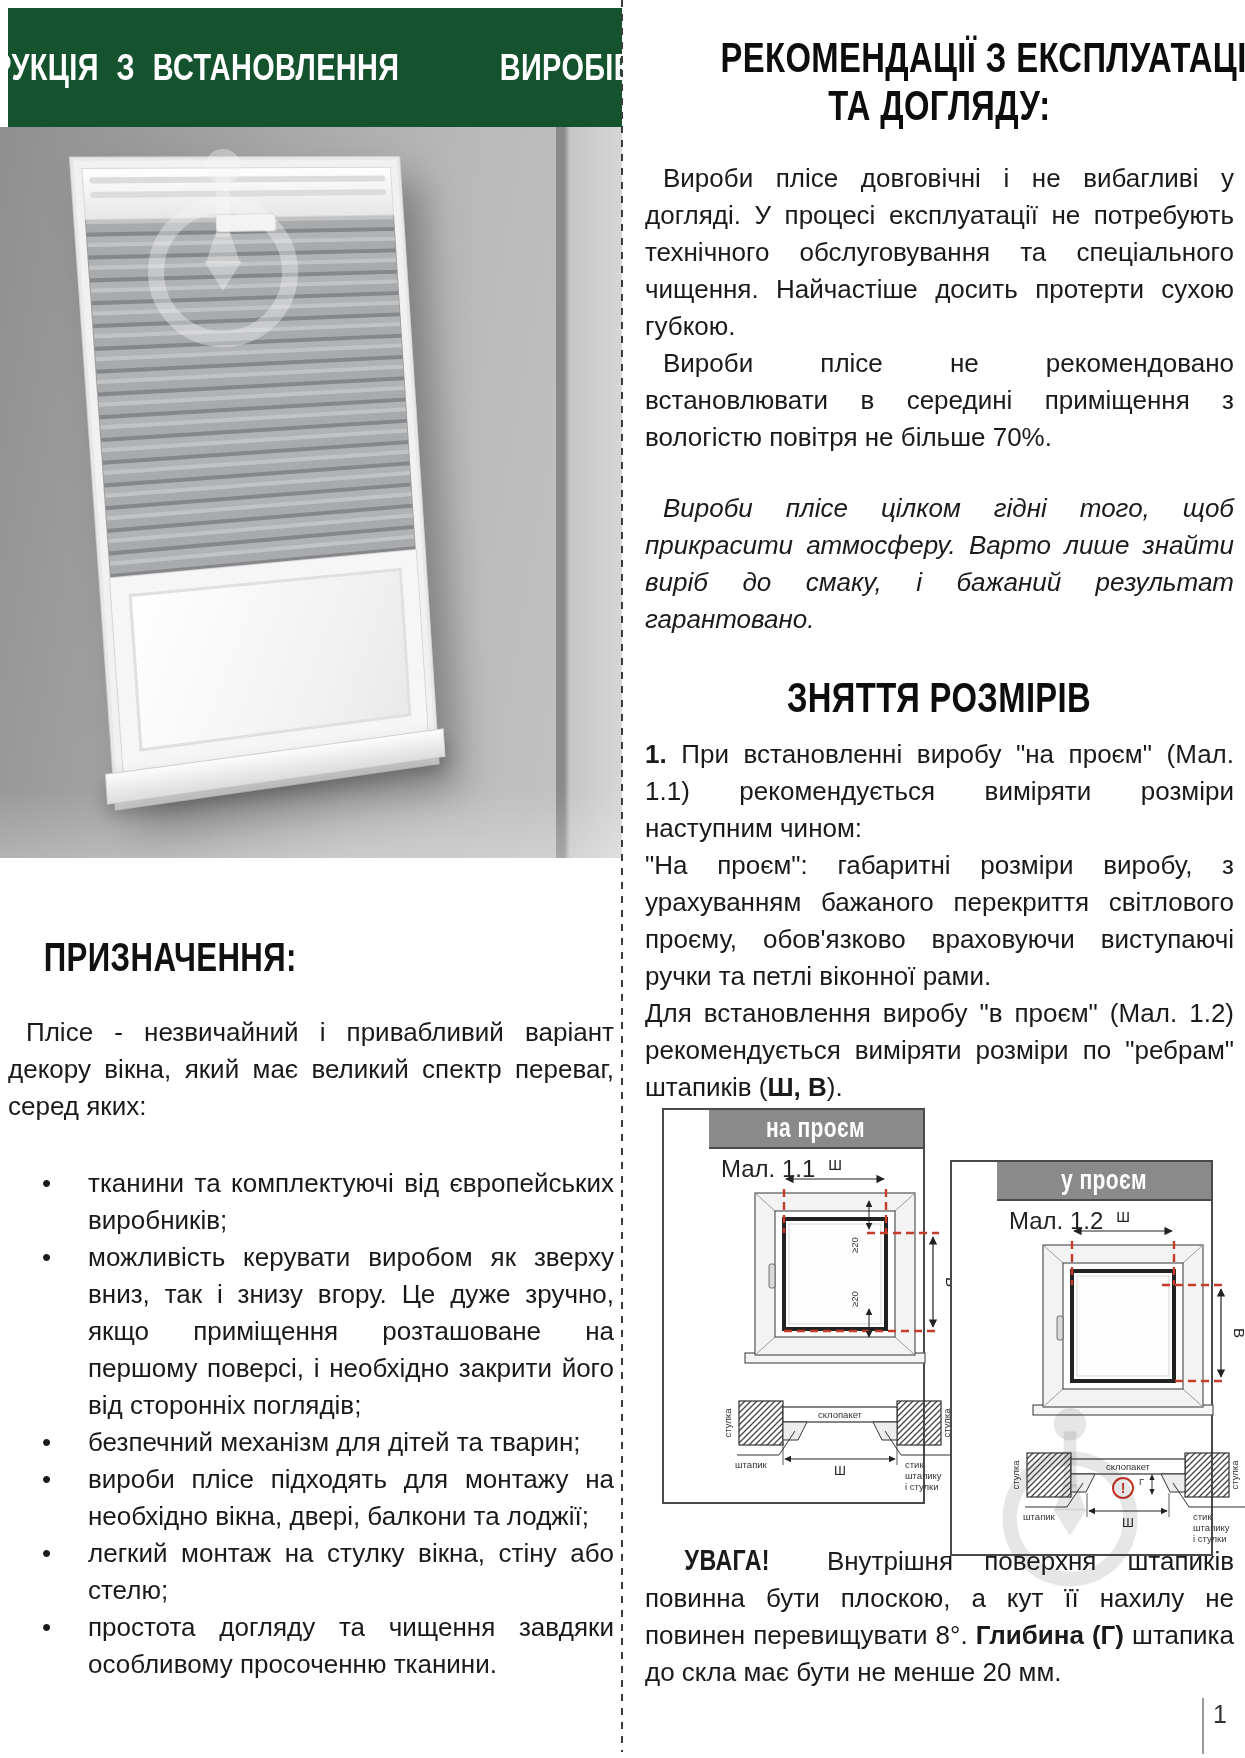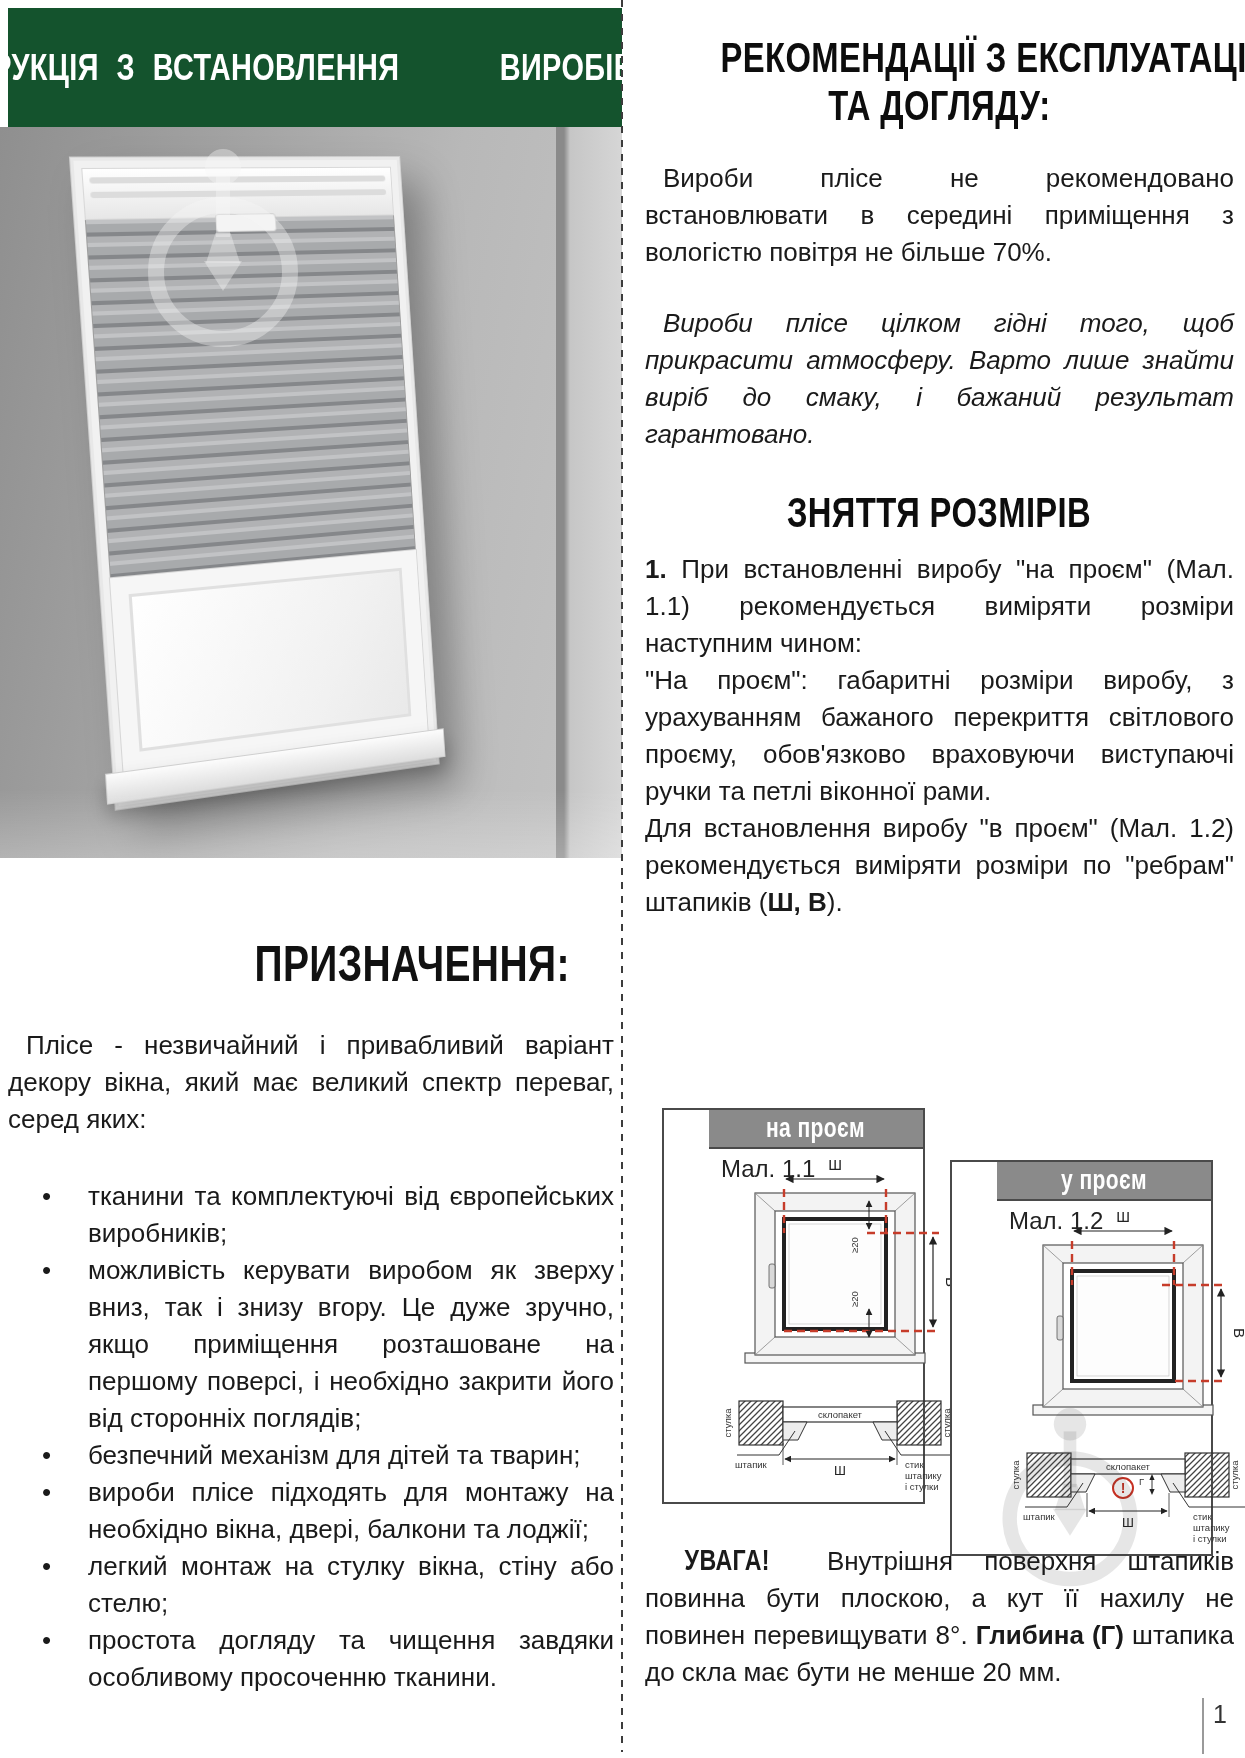--- a/index.html
+++ b/index.html
@@ -52,21 +52,21 @@
   .wm .stem{position:absolute;left:68px;top:26px;width:14px;height:62px;background:var(--wmc);}
   .wm .flare{position:absolute;left:58px;top:84px;width:34px;height:30px;background:var(--wmc);
     clip-path:polygon(28% 0,72% 0,100% 100%,0 100%);}
   .wm .drop{position:absolute;left:56px;top:112px;width:0;height:0;
     border-left:19px solid transparent;border-right:19px solid transparent;
     border-top:30px solid var(--wmc);}
   .wm-photo{--wmc:rgba(246,246,246,.38);left:148px;top:22px;}
   .wm-bottom{--wmc:rgba(60,60,60,.13);left:995px;top:1398px;transform:scale(.9);z-index:1;}
   
   .left-flow{left:8px;top:935px;width:606px;}
-  .h-purpose{text-align:right;font-size:50px;margin:0 0 34px 0;color:#111;}
+  .h-purpose{text-align:left;font-size:40px;margin:0 0 34px 0;color:#111;}
   .para{font-size:26px;line-height:37px;text-align:justify;margin:0;}
   .indent{text-indent:18px;}
   .left-flow ul{list-style:none;margin:40px 0 0 0;padding:0;}
   .left-flow li{position:relative;padding-left:80px;font-size:26px;line-height:37px;text-align:justify;}
   .left-flow li::before{content:"\2022";position:absolute;left:34px;top:0;font-size:26px;}
   
   .divider{left:621px;top:0;width:2px;height:1752px;
     background:repeating-linear-gradient(180deg,#3c3c3c 0 7px,transparent 7px 14px);}
   
   .right-flow{left:645px;top:34px;width:589px;z-index:2;}
@@ -146,20 +146,21 @@
   </ul>
 </div>
 
 <div class="abs divider"></div>
 
 <div class="abs right-flow">
   <div class="h-care">
     <span class="cond">РЕКОМЕНДАЦІЇ З ЕКСПЛУАТАЦІЇ</span><br>
     <span class="cond">ТА ДОГЛЯДУ:</span>
   </div>
+  <p class="para indent">Вироби плісе довговічні і не вибагливі у догляді. У процесі експлуатації не потребують технічного обслуговування та спеціального чищення. Найчастіше досить протерти сухою губкою.</p>
   <p class="para indent">Вироби плісе не рекомендовано встановлювати в середині приміщення з вологістю повітря не більше 70%.</p>
   <div class="gap-m"></div>
   <p class="para indent p-italic">Вироби плісе цілком гідні того, щоб прикрасити атмосферу. Варто лише знайти виріб до смаку, і бажаний результат гарантовано.</p>
   <div class="h-measure">
     <span class="cond">ЗНЯТТЯ РОЗМІРІВ</span>
   </div>
   <p class="para"><span class="b">1.</span><span> При встановленні виробу "на проєм" (Мал. 1.1) рекомендується виміряти розміри наступним чином:</span></p>
   <p class="para">"На проєм": габаритні розміри виробу, з урахуванням бажаного перекриття світлового проєму, обов'язково враховуючи виступаючі ручки та петлі віконної рами.</p>
   <p class="para"><span>Для встановлення виробу "в проєм" (Мал. 1.2) рекомендується виміряти розміри по "ребрам" штапиків (</span><span class="b">Ш, В</span><span>).</span></p>
 </div>

